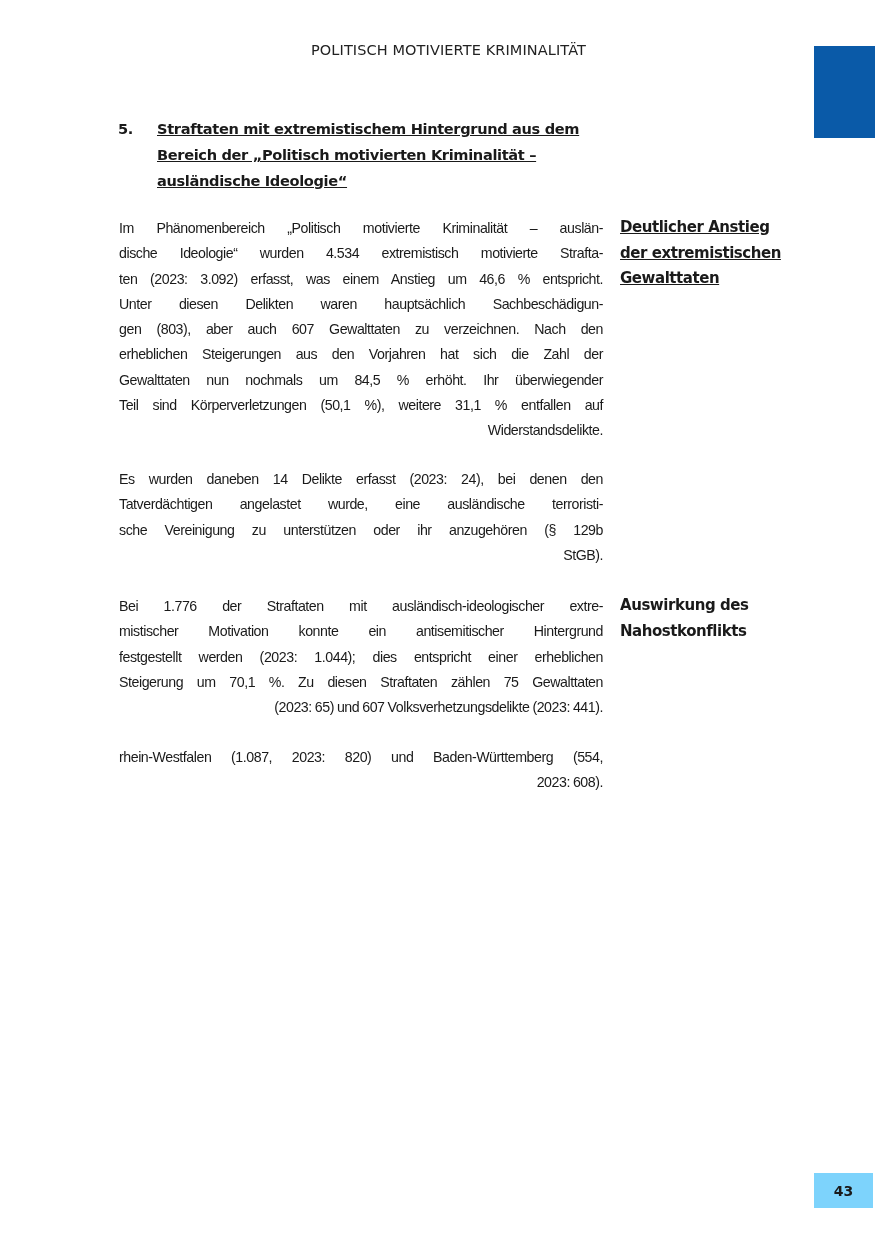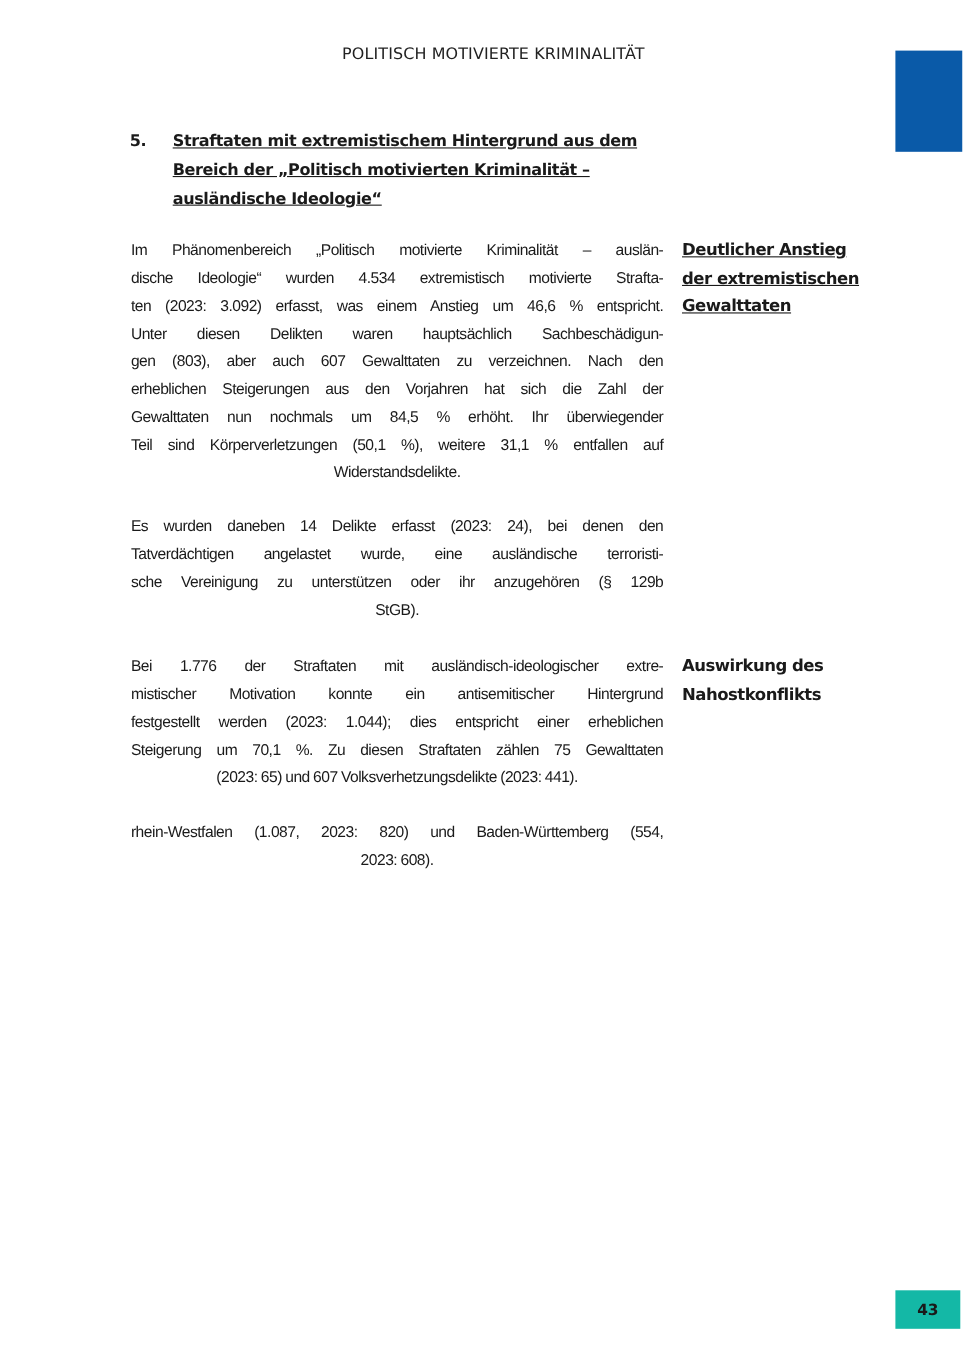--- a/index.html
+++ b/index.html
@@ -82,21 +82,21 @@
       line-height: 25.5px;
       color: #1a1a1a;
       letter-spacing: -0.45px;
     }
     .page-number-box {
       position: absolute;
       left: 814px;
       top: 1173px;
       width: 59px;
       height: 35px;
-      background: #14b8a6;
+      background: #7dd3fc;
       display: flex;
       align-items: center;
       justify-content: center;
       font-family: "DejaVu Sans", sans-serif;
       font-weight: bold;
       font-size: 14px;
       color: #1a1a1a;
     }
   </style>
 </head>
@@ -161,16 +161,16 @@
 </div>
 
 <style>
   
   .body-col p.jl {
     text-align: justify;
     text-align-last: justify;
     white-space: nowrap;
   }
   .body-col p.last {
-    text-align: center;
+    text-align: right;
     white-space: nowrap;
   }
 </style>
 
 </body></html>

